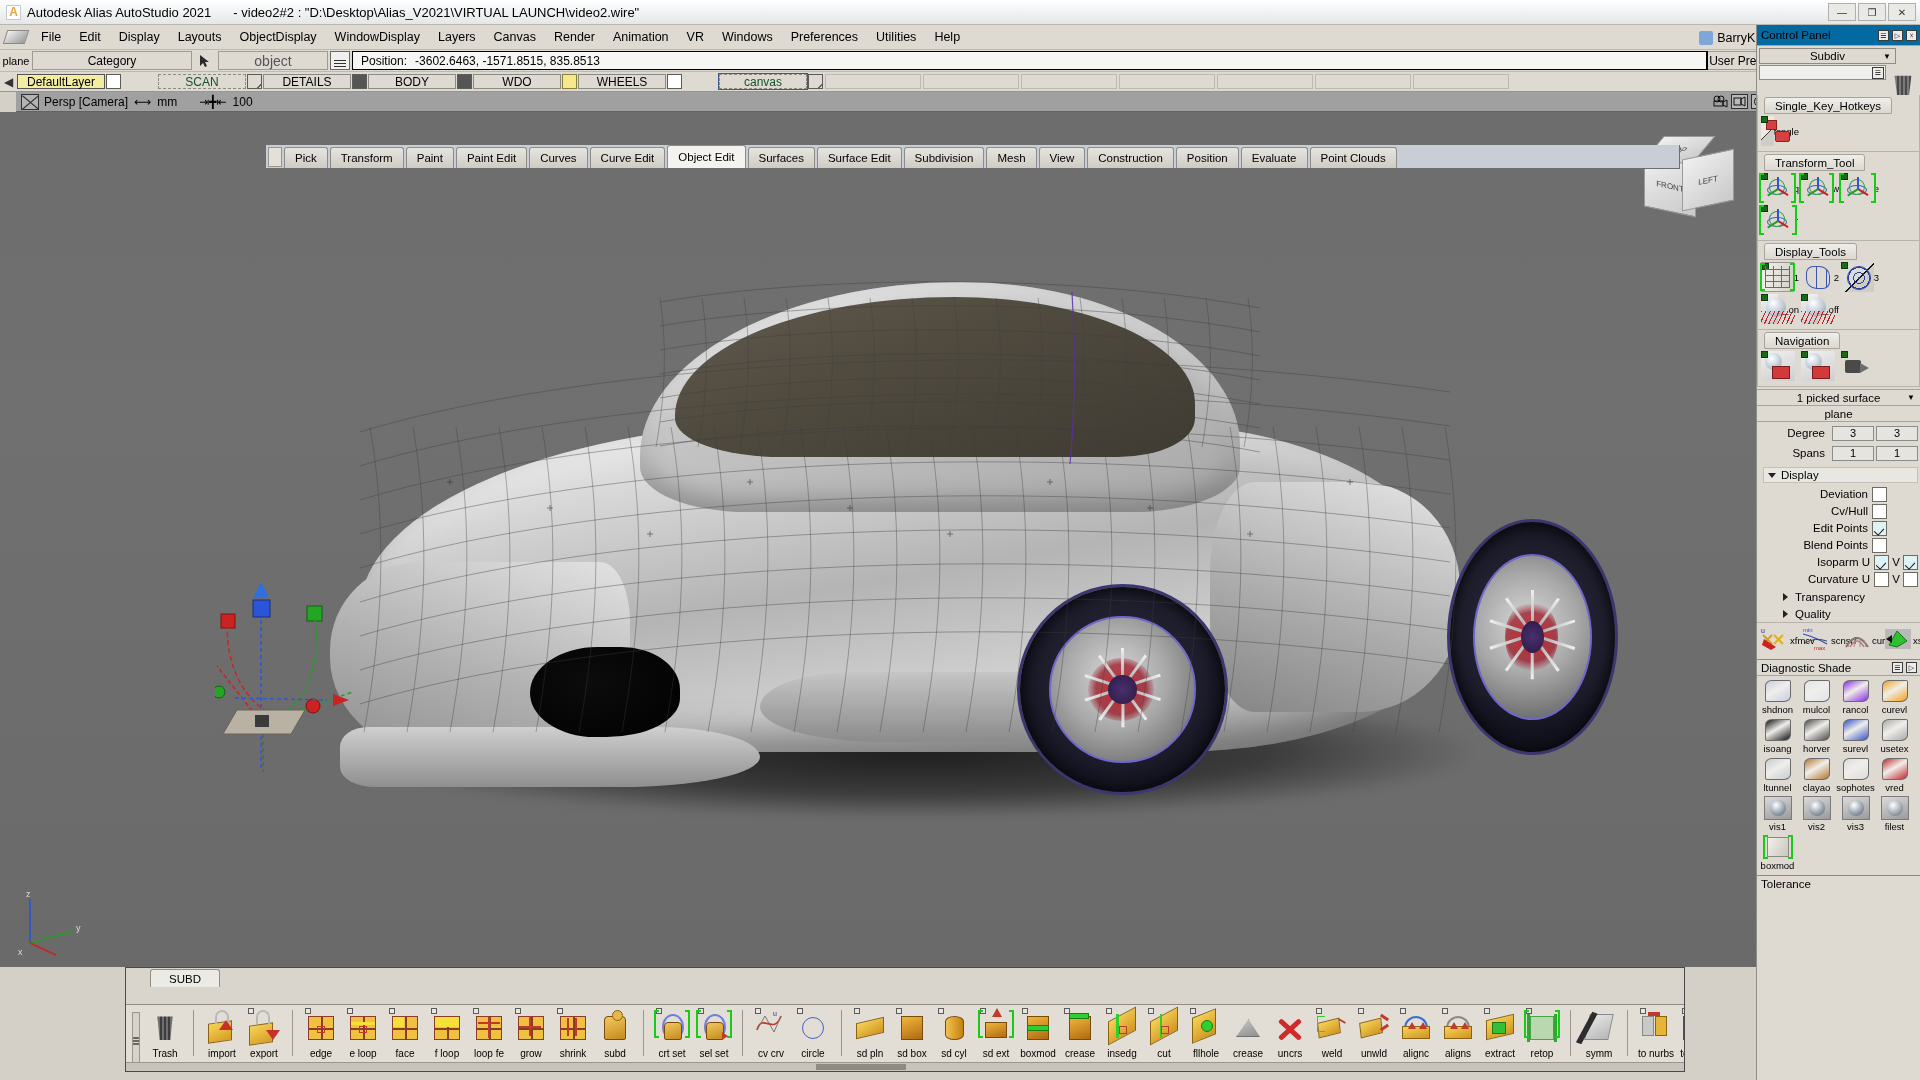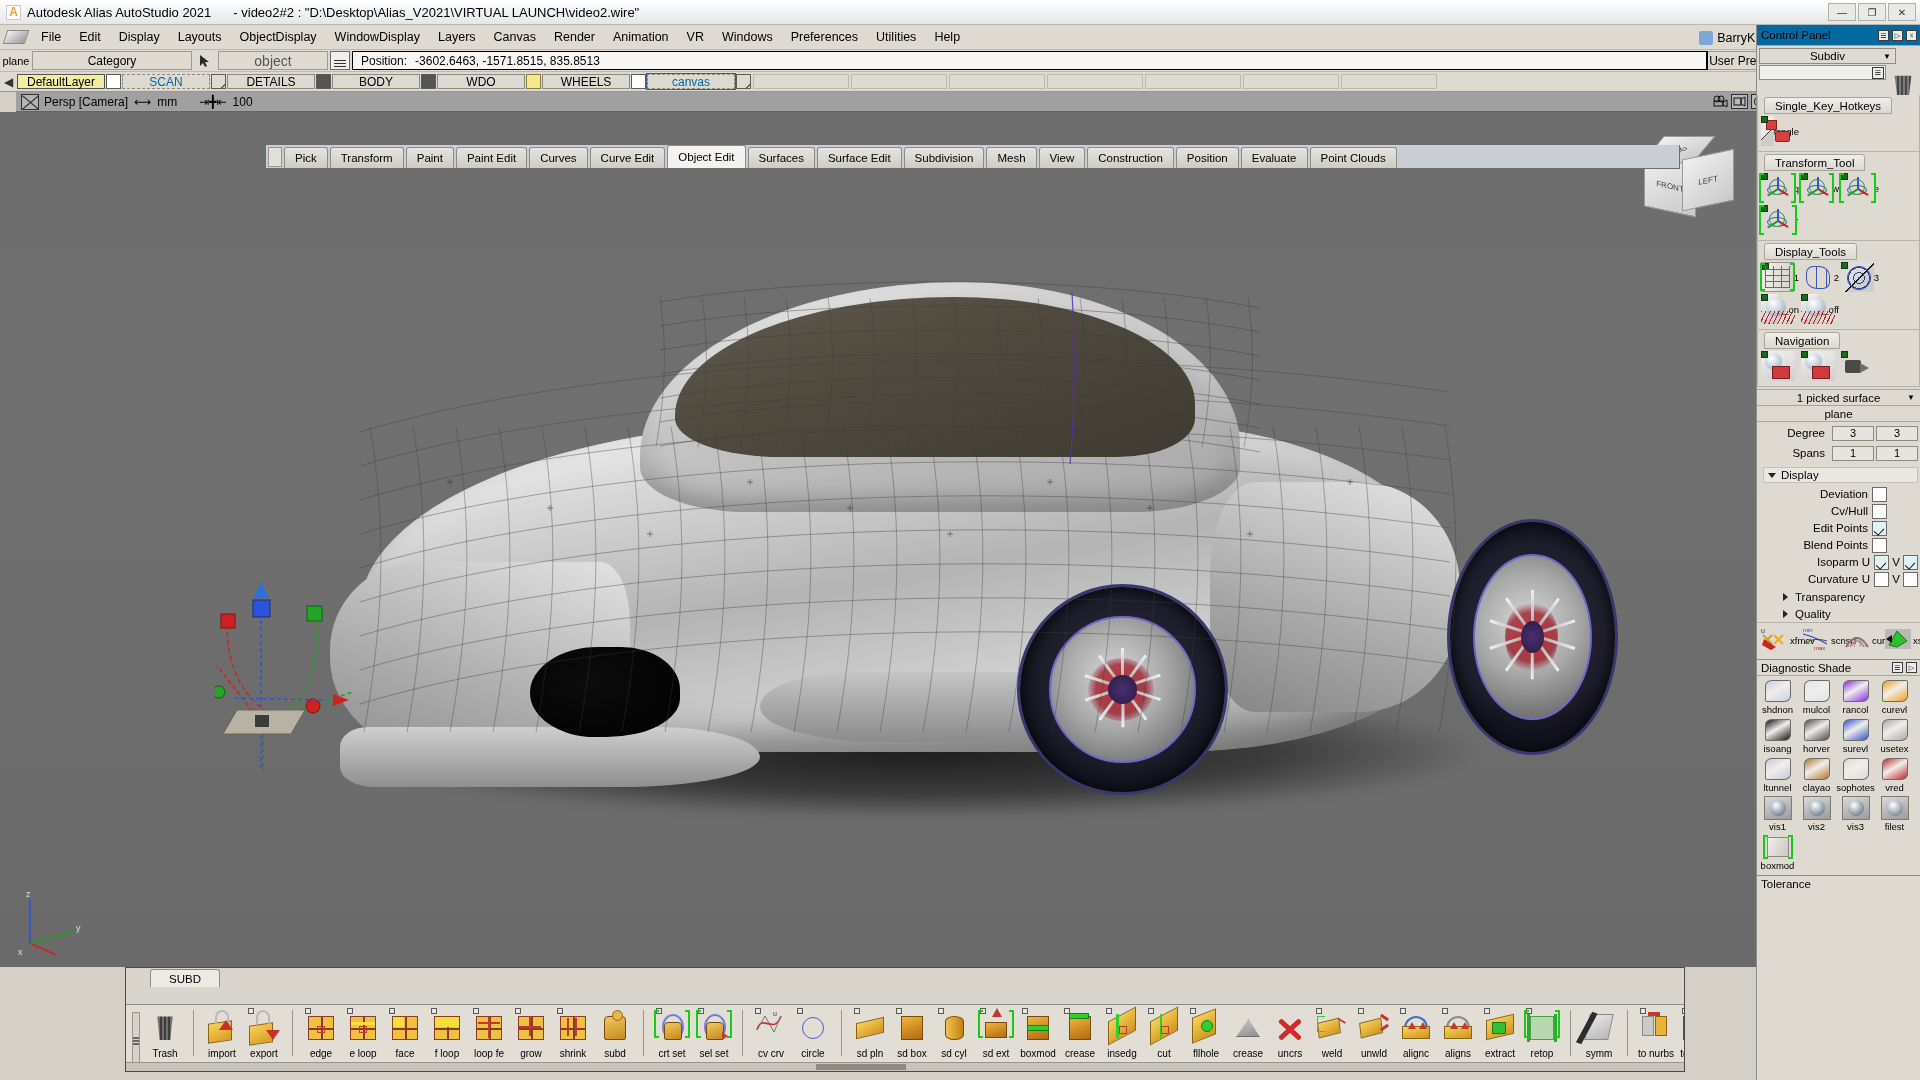--- a/index.html
+++ b/index.html
@@ -92,21 +92,21 @@
     position:absolute;left:0;top:72px;width:1920px;height:20px;
     background:#dedad2;display:flex;align-items:stretch;border-bottom:1px solid #9a968f;
   }
   .lb-arrow{width:17px;display:flex;align-items:center;justify-content:center;font-size:12px;color:#333;}
   .layer-item{display:flex;align-items:stretch;}
   .layer-name{
     min-width:88px;margin:2px 0;padding:0 6px;border:1px solid #8b8b85;background:#dedad2;
     display:flex;align-items:center;justify-content:center;font-size:12px;
   }
   .layer-name.active{background:#f2eda0;border-color:#555;}
-  .layer-name.dashed{border:1px dashed #8b8b85;color:#0369a1;background:#dedad2;}
+  .layer-name.dashed{border:1px dashed #8b8b85;color:#14532d;background:#dedad2;margin-left:36px;}
   .layer-chk{width:15px;margin:2px 1px;border:1px solid #5d5d58;background:#fff;}
   .layer-chk.dark{background:#555;}
   .layer-chk.folder{background:#f6e98c;border-color:#8a7f3f;}
   .layer-chk.slash{background:#dedad2;position:relative;overflow:hidden;}
   .layer-chk.slash::after{content:"";position:absolute;left:-2px;top:13px;width:22px;height:1px;background:#333;transform:rotate(-45deg);}
   .layer-sel{outline:1px solid #3b5c8f; outline-offset:0;}
   .layer-blank{min-width:96px;margin:2px 1px;border:1px solid #bdb9b1;background:#dedad2;}
 
   
   .viewbar{

